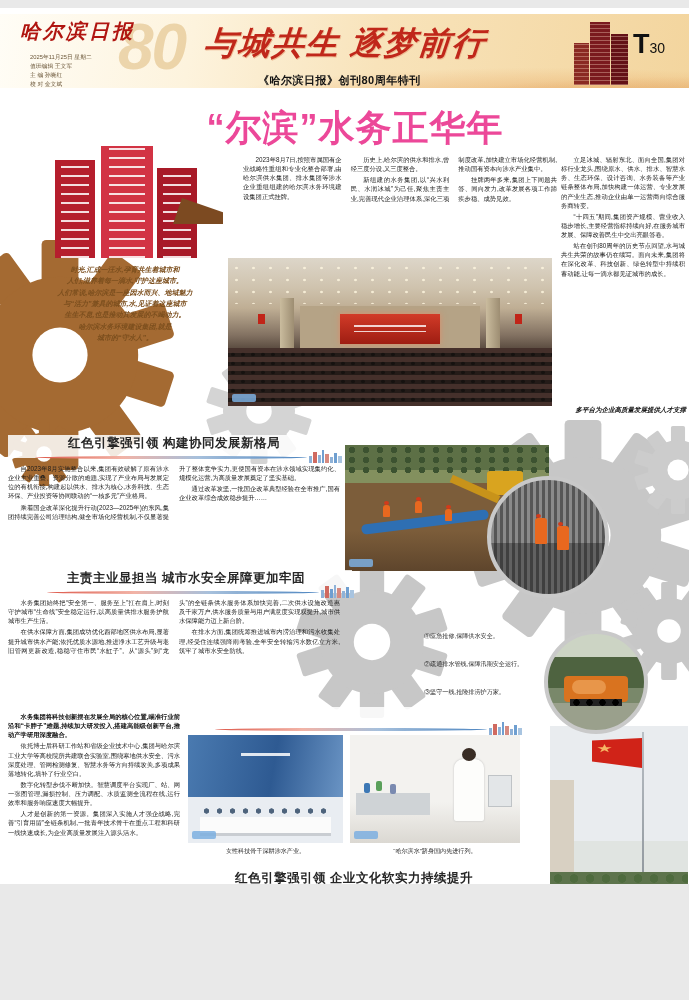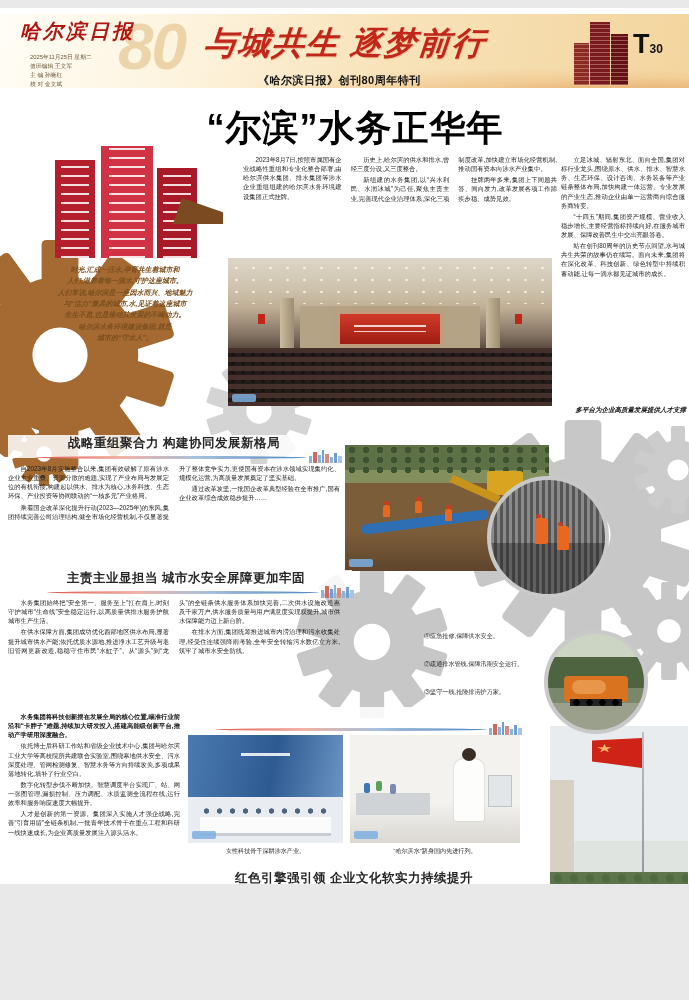--- a/index.html
+++ b/index.html
@@ -22,24 +22,24 @@
           text-shadow:1px 1px 0 rgba(235,180,140,.9);}
   .subtitle{position:absolute;left:258px;top:59px;font-size:11px;font-weight:bold;color:#141414;letter-spacing:.5px;}
   .building{position:absolute;left:570px;top:5px;width:62px;height:69px;}
   .tw{position:absolute;background:#7a1a1e;
       background-image:repeating-linear-gradient(0deg,rgba(255,225,200,.35) 0 1px,transparent 1px 4px);}
   .tw1{left:20px;top:3px;width:20px;height:63px;}
   .tw2{left:4px;top:24px;width:15px;height:42px;background-color:#8a2a22;}
   .tw3{right:4px;top:15px;width:17px;height:51px;background-color:#641116;}
   .pageno{position:absolute;left:633px;top:15px;color:#111;white-space:nowrap;}
   .pageno .pl{font-size:27px;font-weight:600;}
-  .pageno .pn{font-size:12px;font-weight:bold;}
+  .pageno .pn{font-size:14px;font-weight:normal;}
   
   .headline{position:absolute;left:140px;top:96px;width:430px;text-align:center;z-index:6;
-            font-size:36px;font-weight:900;letter-spacing:1px;color:#000000;}
+            font-size:36px;font-weight:900;letter-spacing:1px;color:#ec4899;}
   
   .cityart{position:absolute;left:55px;top:138px;width:168px;height:114px;z-index:5;}
   .cb{position:absolute;background:#c32533;
       background-image:repeating-linear-gradient(0deg,rgba(255,255,255,.85) 0 2px,transparent 2px 9px);
       background-size:70% 100%;background-position:center;background-repeat:no-repeat;}
   .cb1{left:0;top:14px;width:40px;height:98px;background-color:#b51e2d;}
   .cb2{left:46px;top:0;width:52px;height:112px;background-color:#d23344;}
   .cb3{left:102px;top:22px;width:40px;height:90px;background-color:#a81a28;}
   .roof{position:absolute;left:118px;top:52px;width:50px;height:26px;background:#7c4a21;
         clip-path:polygon(0 100%,18% 0,100% 55%,100% 100%);}
@@ -265,21 +265,21 @@
     <div class="conf-col" style="right:52px"></div>
     <div class="flagchip" style="left:30px;top:56px"></div>
     <div class="flagchip" style="right:30px;top:56px"></div>
     <div class="conf-seats"></div>
     <div class="conf-heads"></div>
     <div class="wmark"></div>
   </div>
   <div class="maincap">多平台为企业高质量发展提供人才支撑</div>
 
   <div class="sec-head sh1">
-    <span>战略重组聚合力 构建协同发展新格局</span>
+    <span>红色引擎强引领 构建协同发展新格局</span>
     <span class="underline"></span>
     <svg class="skyline" width="36" height="14" viewBox="0 0 36 14">
       <rect x="1" y="7" width="3" height="7" fill="#8fb2d8"></rect>
         <rect x="5" y="3" width="4" height="11" fill="#d06a60"></rect>
       <rect x="10" y="6" width="3" height="8" fill="#8fb2d8"></rect>
         <rect x="14" y="1" width="2" height="13" fill="#6f9fd0"></rect>
       <rect x="17" y="5" width="4" height="9" fill="#d68a80"></rect>
         <rect x="22" y="8" width="3" height="6" fill="#8fb2d8"></rect>
       <rect x="26" y="4" width="3" height="10" fill="#6f9fd0"></rect>
         <rect x="30" y="7" width="4" height="7" fill="#a8c4e0"></rect>

